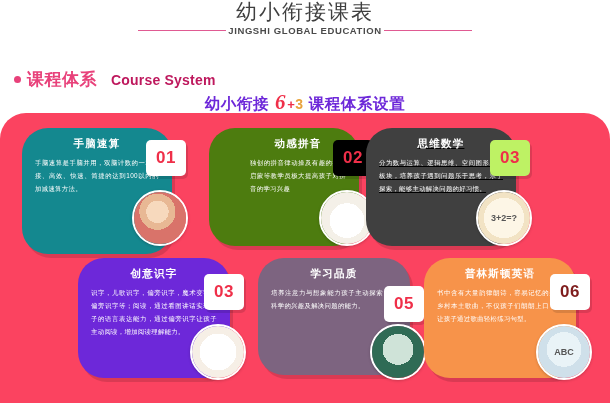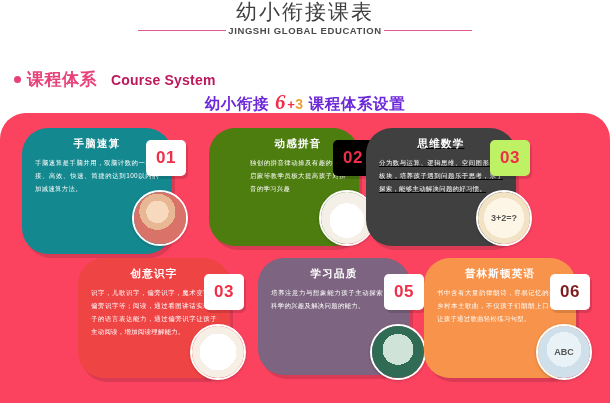--- a/index.html
+++ b/index.html
@@ -101,21 +101,21 @@
   #card3 .badge{left:124px;top:12px;}
   #card3 .photo{left:110px;top:62px;}
 
   #card4{left:78px;top:258px;width:180px;height:120px;}
   #card4 .card-body{width:152px;height:120px;background:#149957;}
   #card4 .badge{left:126px;top:16px;}
   #card4 .photo{left:112px;top:66px;}
 
   #card5{left:258px;top:258px;width:180px;height:120px;}
   #card5 .card-body{width:152px;height:117px;background:#7d6480;}
-  #card5 .badge{left:126px;top:16px;}
+  #card5 .badge{left:126px;top:28px;}
   #card5 .photo{left:112px;top:66px;}
 
   #card6{left:424px;top:258px;width:180px;height:120px;}
   #card6 .card-body{width:152px;height:120px;background:#f7934a;}
   #card6 .badge{left:126px;top:16px;}
   #card6 .photo{left:112px;top:66px;}
 
   
   .ph-girl{background:radial-gradient(circle at 45% 38%,#f7d9bd 0 26%,#e8b894 26% 42%,#d9736a 42% 100%);}
   .ph-bears{background:radial-gradient(circle at 50% 55%,#ffffff 0 45%,#f4f0e8 45% 100%);}
@@ -180,21 +180,21 @@
     <div class="card-text">分为数与运算、逻辑思维、空间图形三大板块，培养孩子遇到问题乐于思考，乐于探索，能够主动解决问题的好习惯。</div>
   </div>
   <div class="badge" style="background: #bef264; color: rgb(239, 47, 73);">03</div>
   <div class="photo">
     <div class="ph-in ph-math"></div>
     <span class="ph-mark">3+2=?</span>
   </div>
 </div>
 
 <div class="card" id="card4">
-  <div class="card-body" style="background: #ef4444;">
+  <div class="card-body" style="background: #6d28d9;">
     <div class="card-title">创意识字</div>
     <div class="card-text">识字，儿歌识字，偏旁识字，魔术变字，偏旁识字等；阅读，通过看图讲话实现孩子的语言表达能力，通过偏旁识字让孩子主动阅读，增加阅读理解能力。</div>
   </div>
   <div class="badge" style="background: rgb(255, 255, 255); color: rgb(239, 47, 73);">03</div>
   <div class="photo">
     <div class="ph-in ph-fox"></div>
   </div>
 </div>
 
 <div class="card" id="card5">

